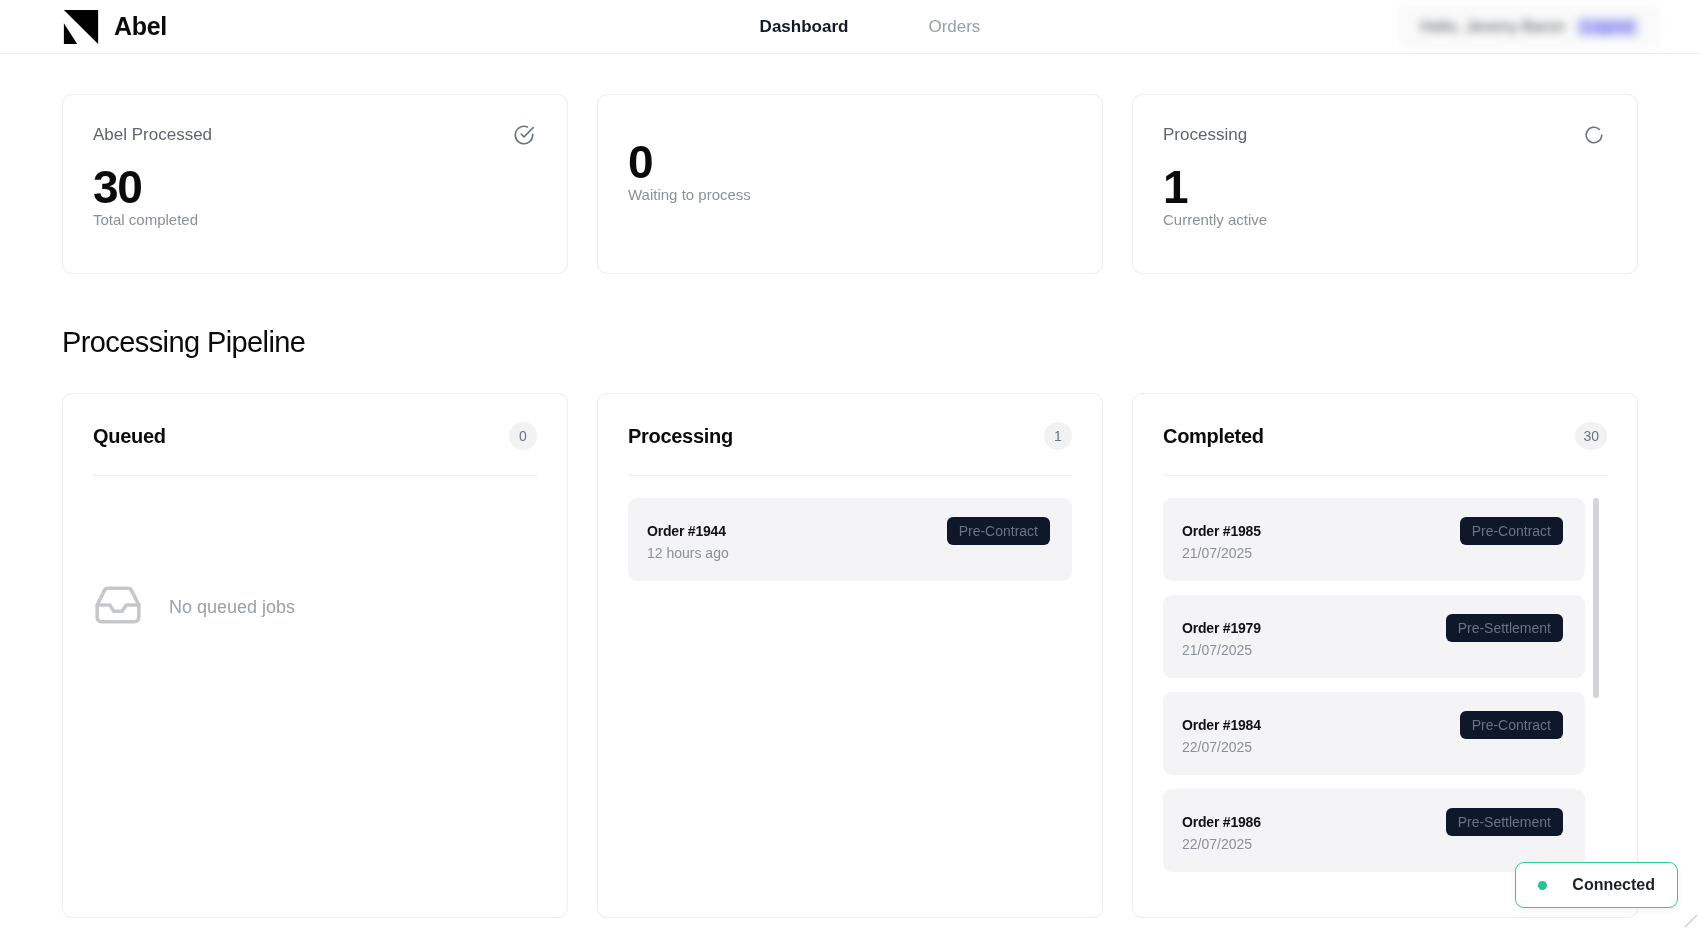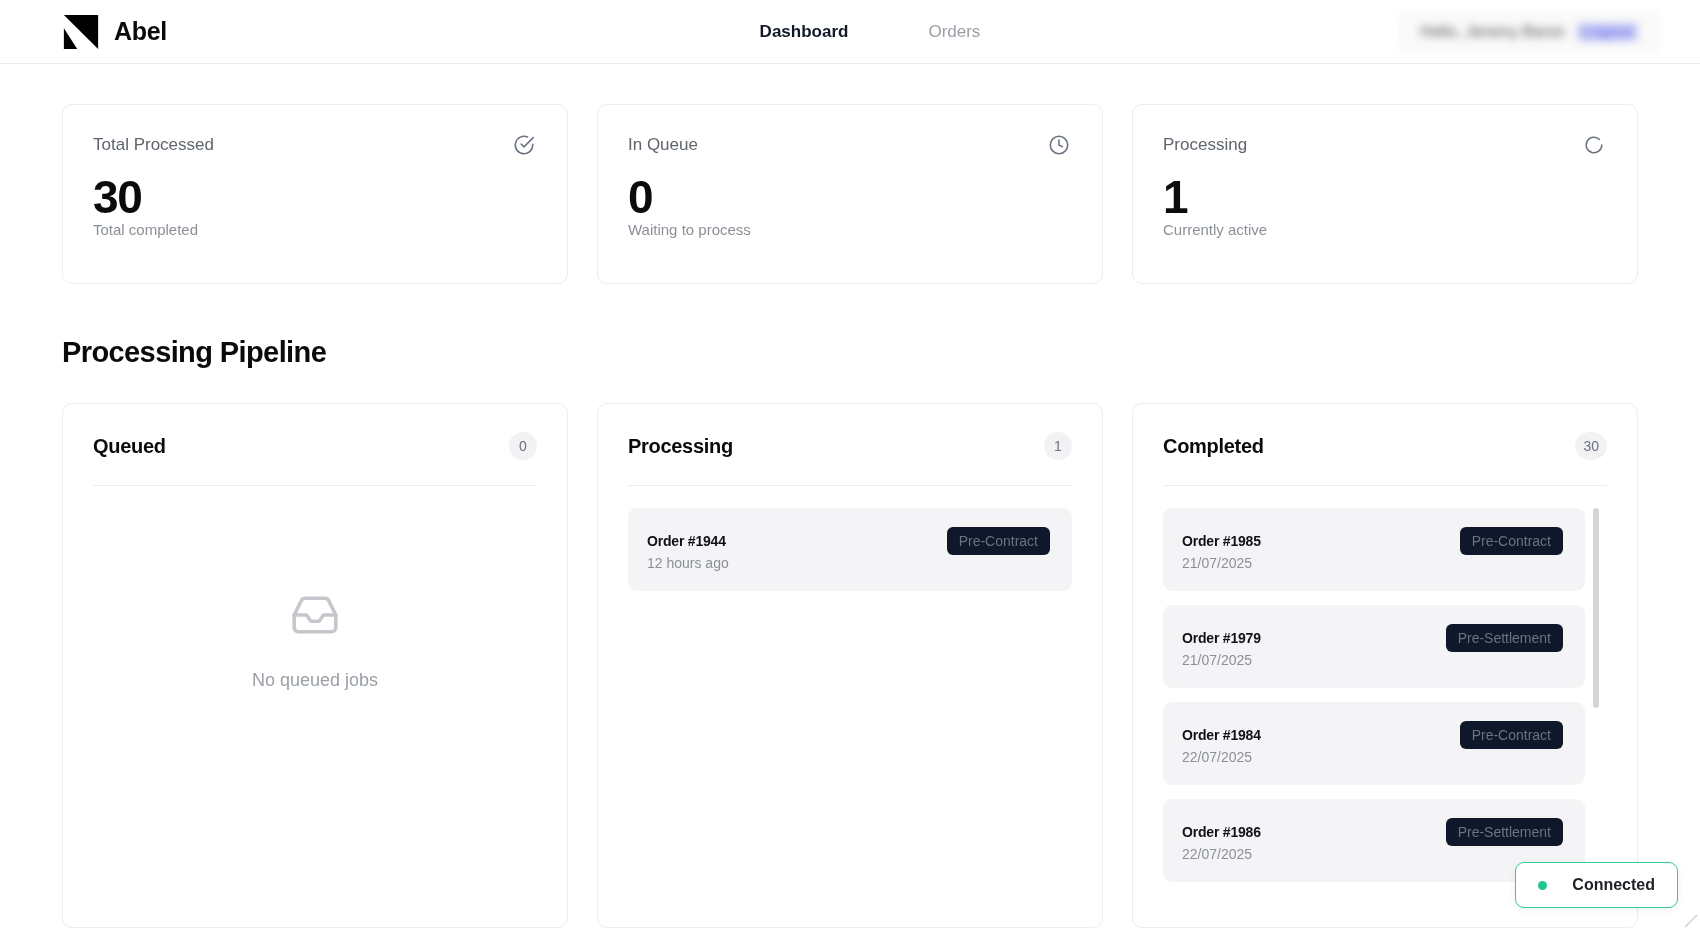--- a/index.html
+++ b/index.html
@@ -6,21 +6,21 @@
   html, body {
     width: 1700px; height: 930px;
     background: #ffffff;
     font-family: "Liberation Sans", sans-serif;
     color: #111827;
     overflow: hidden;
   }
 
   
   .navbar {
-    height: 64px;
+    height: 54px;
     border-bottom: 1px solid #ececee;
     display: flex;
     align-items: center;
     padding: 0 40px 0 62px;
     position: relative;
     background: #fff;
   }
   .brand { display: flex; align-items: center; gap: 14px; }
   .brand-mark { width: 38px; height: 38px; display: block; }
   .brand-name { font-size: 25px; font-weight: 700; letter-spacing: -0.3px; color: #0b0b0c; }
@@ -62,21 +62,21 @@
   }
   .stat-head { display: flex; align-items: flex-start; justify-content: space-between; }
   .stat-title { font-size: 17px; color: #5f656d; font-weight: 400; }
   .stat-icon { color: #6b7280; flex-shrink: 0; margin-top: -1px; }
   .stat-value { font-size: 46px; font-weight: 700; letter-spacing: -1.3px; margin-top: 13px; color: #0b0b0c; line-height: 1.05; }
   .stat-sub { font-size: 15px; color: #8b9098; }
 
   
   .section-title {
     font-size: 29px;
-    font-weight: 700;
+    font-weight: 400;
     letter-spacing: -0.6px;
     margin: 52px 0 34px 0;
     color: #0b0b0c;
   }
 
   
   .pipeline-row { display: flex; gap: 29px; }
   .pipe-col {
     flex: 1;
     background: #fff;
@@ -101,21 +101,21 @@
     background: #f2f2f4;
     color: #6b7280;
     font-size: 14px;
     display: flex; align-items: center; justify-content: center;
     padding: 0 8px;
   }
   .pipe-divider { height: 1px; background: #ededef; margin: 0 0 0 0; }
   .pipe-body { flex: 1; overflow: hidden; padding-top: 22px; position: relative; }
 
   .empty-state {
-    display: flex; flex-direction: column; align-items: center; justify-content: flex-start;
+    display: flex; flex-direction: row; align-items: center; justify-content: flex-start;
     padding-top: 82px;
     gap: 26px;
   }
   .empty-label { font-size: 18px; color: #9aa0a6; }
 
   .job-list { display: flex; flex-direction: column; gap: 14px; }
   .job-card {
     background: #f4f4f6;
     border-radius: 9px;
     padding: 19px 22px 20px 19px;
@@ -190,42 +190,33 @@
     <span class="logout-link">Logout</span>
   </div>
 </div>
 
 <div class="page">
 
   <div class="stats-row">
 
     <div class="stat-card">
       <div class="stat-head">
-        <span class="stat-title">Total Processed</span>
+        <span class="stat-title">Abel Processed</span>
         <span class="stat-icon">
           <svg width="22" height="22" viewBox="0 0 24 24" fill="none" stroke="#6b7280" stroke-width="1.7" stroke-linecap="round" stroke-linejoin="round">
             <path d="M21.5 11.1V12a9.5 9.5 0 1 1-5.63-8.68"></path>
             <polyline points="22 4 12 14.01 9 11.01"></polyline>
           </svg>
         </span>
       </div>
       <div class="stat-value">30</div>
       <div class="stat-sub">Total completed</div>
     </div>
 
     <div class="stat-card">
-      <div class="stat-head">
-        <span class="stat-title">In Queue</span>
-        <span class="stat-icon">
-          <svg width="22" height="22" viewBox="0 0 24 24" fill="none" stroke="#6b7280" stroke-width="1.7" stroke-linecap="round" stroke-linejoin="round">
-            <circle cx="12" cy="12" r="9.5"></circle>
-            <polyline points="12 6.6 12 12 15.6 13.8"></polyline>
-          </svg>
-        </span>
-      </div>
       <div class="stat-value">0</div>
       <div class="stat-sub">Waiting to process</div>
     </div>
 
     <div class="stat-card">
       <div class="stat-head">
         <span class="stat-title">Processing</span>
         <span class="stat-icon">
           <svg width="22" height="22" viewBox="0 0 24 24" fill="none" stroke="#6b7280" stroke-width="1.7" stroke-linecap="round">
             <path d="M20.5 12a8.5 8.5 0 1 1-2.49-6.01"></path>

